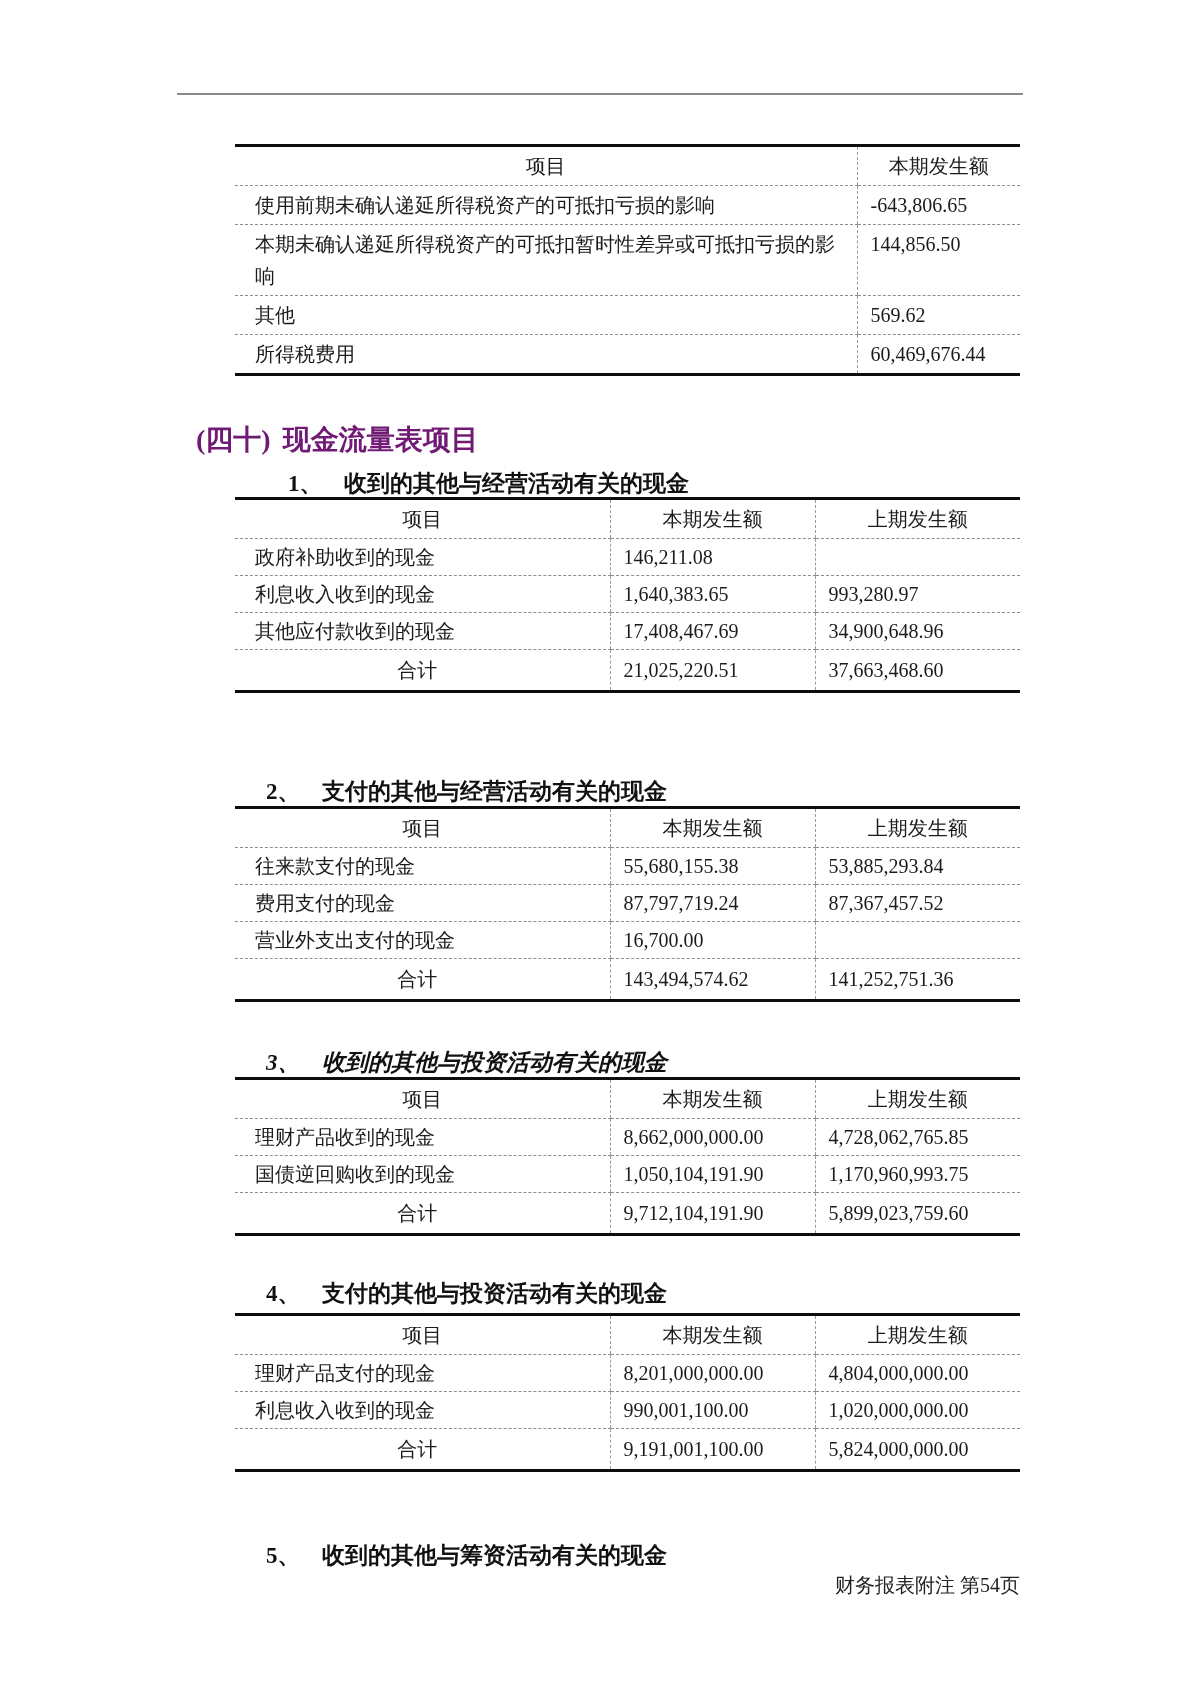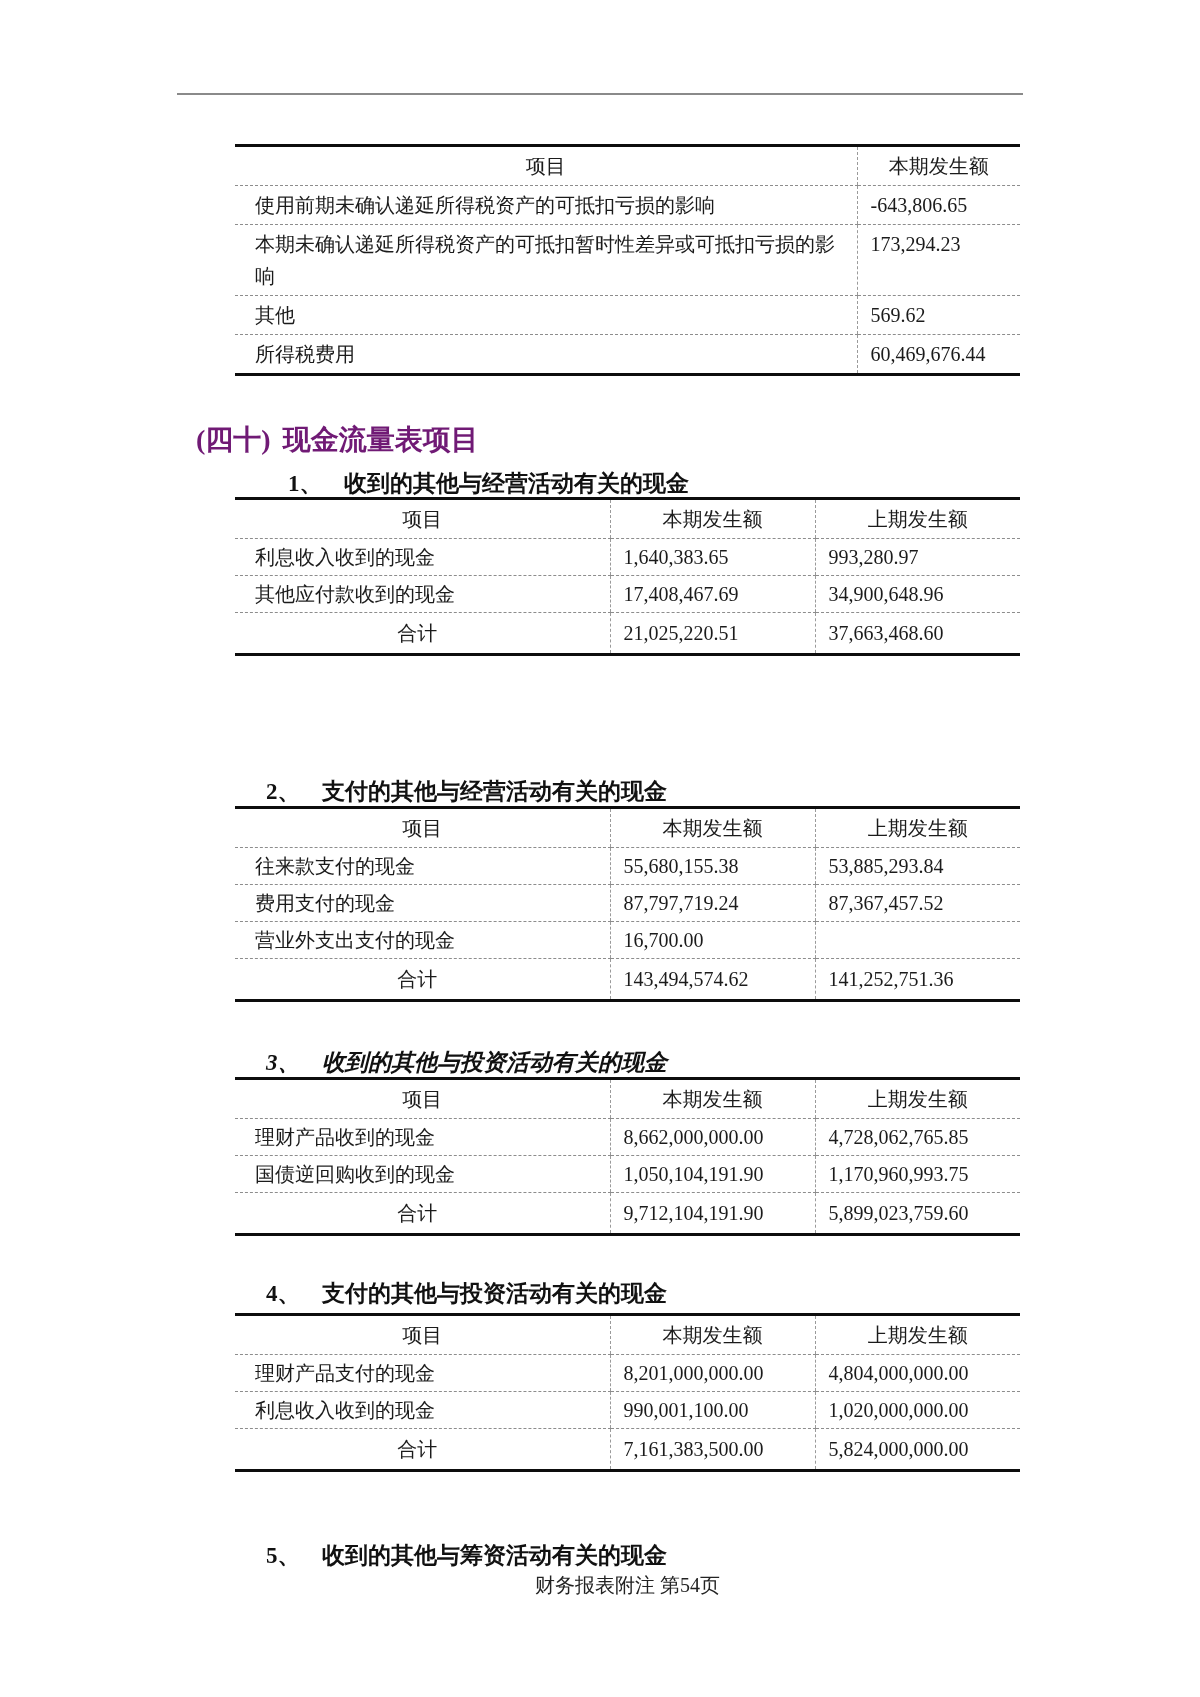--- a/index.html
+++ b/index.html
@@ -67,21 +67,21 @@
   }
   .sub-heading .sub-num { display:inline-block; min-width:56px; }
   #sub-heading-0 { top:469px;margin-left:22px; }
   #sub-heading-1 { top:777px; }
   #sub-heading-2 { top:1048px;font-style:italic; }
   #sub-heading-3 { top:1279px; }
   #sub-heading-4 { top:1515px;margin-top:26px; }
 
   .footer {
     position:absolute; left:235px; top:1572px; width:785px;
-    text-align:center; font-size:20px; line-height:26px; color:#222;
+    text-align:right; font-size:20px; line-height:26px; color:#222;
   }
 </style>
 </head>
 <body>
 
 <div class="page">
 
   <div class="top-rule"></div>
 
   <table class="doc-table" id="income-tax-table">
@@ -95,21 +95,21 @@
         <th class="col-current">本期发生额</th>
       </tr>
     </thead>
     <tbody>
         <tr>
           <td class="col-item">使用前期未确认递延所得税资产的可抵扣亏损的影响</td>
           <td class="col-current">-643,806.65</td>
         </tr>
         <tr>
           <td class="col-item">本期未确认递延所得税资产的可抵扣暂时性差异或可抵扣亏损的影响</td>
-          <td class="col-current">173,294.23</td>
+          <td class="col-current">144,856.50</td>
         </tr>
         <tr>
           <td class="col-item">其他</td>
           <td class="col-current">569.62</td>
         </tr>
         <tr>
           <td class="col-item">所得税费用</td>
           <td class="col-current">60,469,676.44</td>
         </tr>
       </tbody>
@@ -129,20 +129,25 @@
         <col style="width:205px">
       </colgroup>
     <thead>
       <tr>
         <th class="col-item">项目</th>
         <th class="col-current">本期发生额</th>
         <th class="col-prior">上期发生额</th>
       </tr>
     </thead>
     <tbody>
+        <tr>
+          <td class="col-item">政府补助收到的现金</td>
+          <td class="col-current">146,211.08</td>
+          <td class="col-prior"></td>
+        </tr>
         <tr>
           <td class="col-item">利息收入收到的现金</td>
           <td class="col-current">1,640,383.65</td>
           <td class="col-prior">993,280.97</td>
         </tr>
         <tr>
           <td class="col-item">其他应付款收到的现金</td>
           <td class="col-current">17,408,467.69</td>
           <td class="col-prior">34,900,648.96</td>
         </tr>
@@ -259,21 +264,21 @@
         </tr>
         <tr>
           <td class="col-item">利息收入收到的现金</td>
           <td class="col-current">990,001,100.00</td>
           <td class="col-prior">1,020,000,000.00</td>
         </tr>
       </tbody>
     <tbody>
       <tr class="total-row">
         <td class="col-item total-label">合计</td>
-        <td class="col-current">7,161,383,500.00</td>
+        <td class="col-current">9,191,001,100.00</td>
         <td class="col-prior">5,824,000,000.00</td>
       </tr>
     </tbody>
   </table>
 
   <div class="sub-heading" id="sub-heading-4">
     <span class="sub-num">5、</span><span class="sub-title">收到的其他与筹资活动有关的现金</span>
   </div>
 
   <div class="footer">

